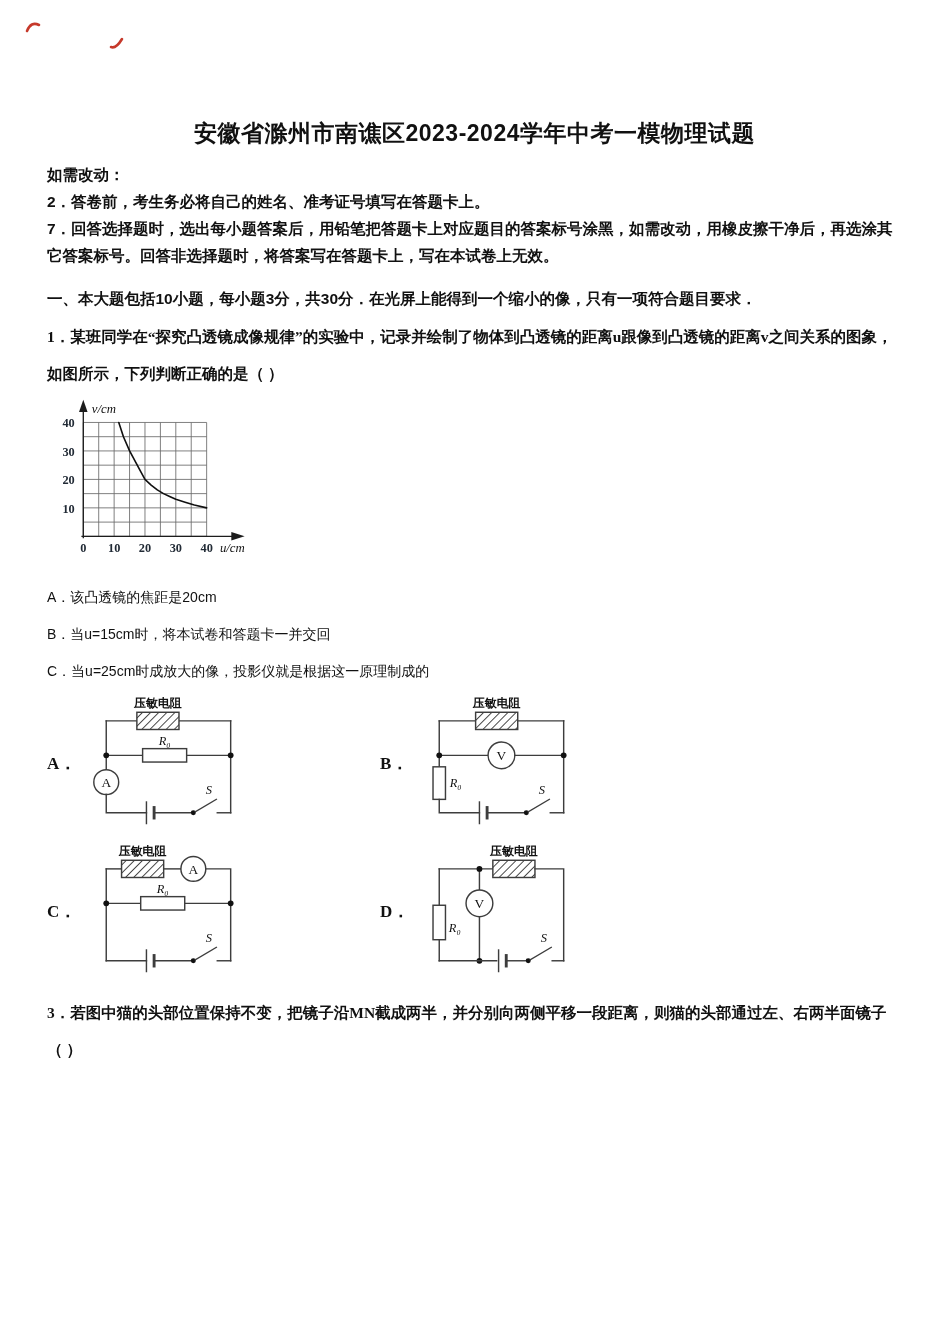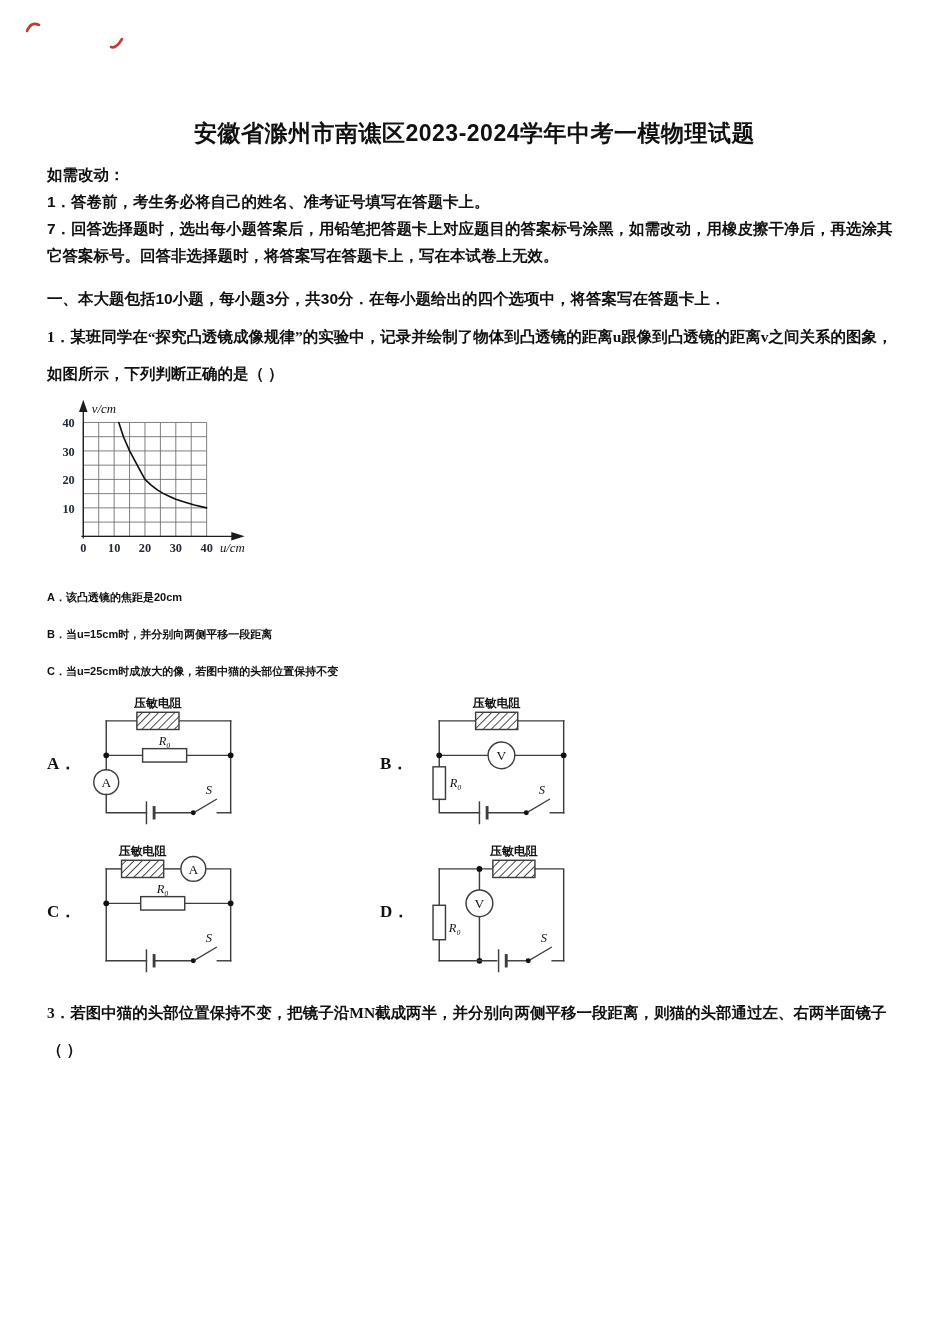--- a/index.html
+++ b/index.html
@@ -21,21 +21,21 @@
     margin-bottom:12px;
   }
   .body-text { font-size:15.5px; font-weight:700; line-height:27px; }
   .notice-heading { margin-top:6px; }
   .section-heading { margin-top:16px; font-size:15.5px; font-weight:700; line-height:27px; }
   .q-text { margin-top:6px; font-size:15.5px; font-weight:700; line-height:37px; max-width:865px;font-family:Liberation Serif, serif; }
   .chart-wrap { margin-top:2px; margin-left:2px; }
   .tick { font:bold 13px "Liberation Serif","DejaVu Serif",serif; fill:#222b36; }
   .axlab { font:italic 13.5px "Liberation Serif","DejaVu Serif",serif; fill:#111; }
   .options { margin-top:14px; }
-  .options p { font-size:11px; font-weight:700; line-height:37px; }
+  .options p { font-size:14px; font-weight:400; line-height:37px; }
   .circuits {
     display:grid;
     grid-template-columns:333px auto;
     row-gap:14px;
     margin-top:6px;
   }
   .circuit-cell { display:flex; align-items:center; gap:12px; }
   .opt-letter {
     font-family:"Liberation Serif","DejaVu Serif",serif;
     font-size:17px; font-weight:700; width:26px; flex:none;
@@ -58,25 +58,25 @@
     <path d="M3,13 Q7,3 15,7" stroke="#c6392b" stroke-width="2.6" fill="none" stroke-linecap="round"></path>
   </svg>
   <svg class="red-mark" style="left:108px; top:21px;" width="18" height="18">
     <path d="M3,12 Q8,14 14,4" stroke="#c6392b" stroke-width="2.6" fill="none" stroke-linecap="round"></path>
   </svg>
 
   <h1 class="title">安徽省滁州市南谯区2023-2024学年中考一模物理试题</h1>
 
   <div class="notice">
     <p class="body-text notice-heading">如需改动：</p>
-    <p class="body-text">1．答卷前，考生务必将自己的姓名、准考证号填写在答题卡上。</p>
+    <p class="body-text">2．答卷前，考生务必将自己的姓名、准考证号填写在答题卡上。</p>
     <p class="body-text">7．回答选择题时，选出每小题答案后，用铅笔把答题卡上对应题目的答案标号涂黑，如需改动，用橡皮擦干净后，再选涂其它答案标号。回答非选择题时，将答案写在答题卡上，写在本试卷上无效。</p>
   </div>
 
-  <p class="section-heading">一、本大题包括10小题，每小题3分，共30分．在每小题给出的四个选项中，将答案写在答题卡上．</p>
+  <p class="section-heading">一、本大题包括10小题，每小题3分，共30分．在光屏上能得到一个缩小的像，只有一项符合题目要求．</p>
 
   <p class="q-text">1．某班同学在“探究凸透镜成像规律”的实验中，记录并绘制了物体到凸透镜的距离u跟像到凸透镜的距离v之间关系的图象，如图所示，下列判断正确的是（ ）</p>
 
   <div class="chart-wrap">
     <svg viewBox="0 0 240 176" width="228" height="167">
         <line x1="36" y1="150" x2="36" y2="30" stroke="#6a6a6a" stroke-width="0.9"></line>
         <line x1="52.25" y1="150" x2="52.25" y2="30" stroke="#6a6a6a" stroke-width="0.9"></line>
         <line x1="68.5" y1="150" x2="68.5" y2="30" stroke="#6a6a6a" stroke-width="0.9"></line>
         <line x1="84.75" y1="150" x2="84.75" y2="30" stroke="#6a6a6a" stroke-width="0.9"></line>
         <line x1="101" y1="150" x2="101" y2="30" stroke="#6a6a6a" stroke-width="0.9"></line>
@@ -107,22 +107,22 @@
         <text x="133.5" y="167" text-anchor="middle" class="tick">30</text>
         <text x="166" y="167" text-anchor="middle" class="tick">40</text>
         <text x="45" y="20" class="axlab">v/cm</text>
         <text x="180" y="167" class="axlab">u/cm</text>
         <polyline points="73.4,30.0 78.3,45.0 84.8,60.0 91.3,72.0 96.1,81.0 101.0,90.0 107.5,96.0 114.0,101.1 120.5,105.0 127.0,108.0 133.5,111.0 143.3,114.0 153.0,117.0 166.0,120.0" fill="none" stroke="#101010" stroke-width="1.7" stroke-linejoin="round" stroke-linecap="round"></polyline>
       </svg>
   </div>
 
   <div class="options">
     <p>A．该凸透镜的焦距是20cm</p>
-    <p>B．当u=15cm时，并分别向两侧平移一段距离</p>
-    <p>C．当u=25cm时成放大的像，若图中猫的头部位置保持不变</p>
+    <p>B．当u=15cm时，将本试卷和答题卡一并交回</p>
+    <p>C．当u=25cm时成放大的像，投影仪就是根据这一原理制成的</p>
   </div>
 
 
   <div class="circuits">
 
     <div class="circuit-cell">
       <span class="opt-letter">A．</span>
       <svg viewBox="0 0 172 140" width="165" height="134">
         <defs>
           <pattern id="hA" width="6" height="6" patternUnits="userSpaceOnUse" patternTransform="rotate(45)">

